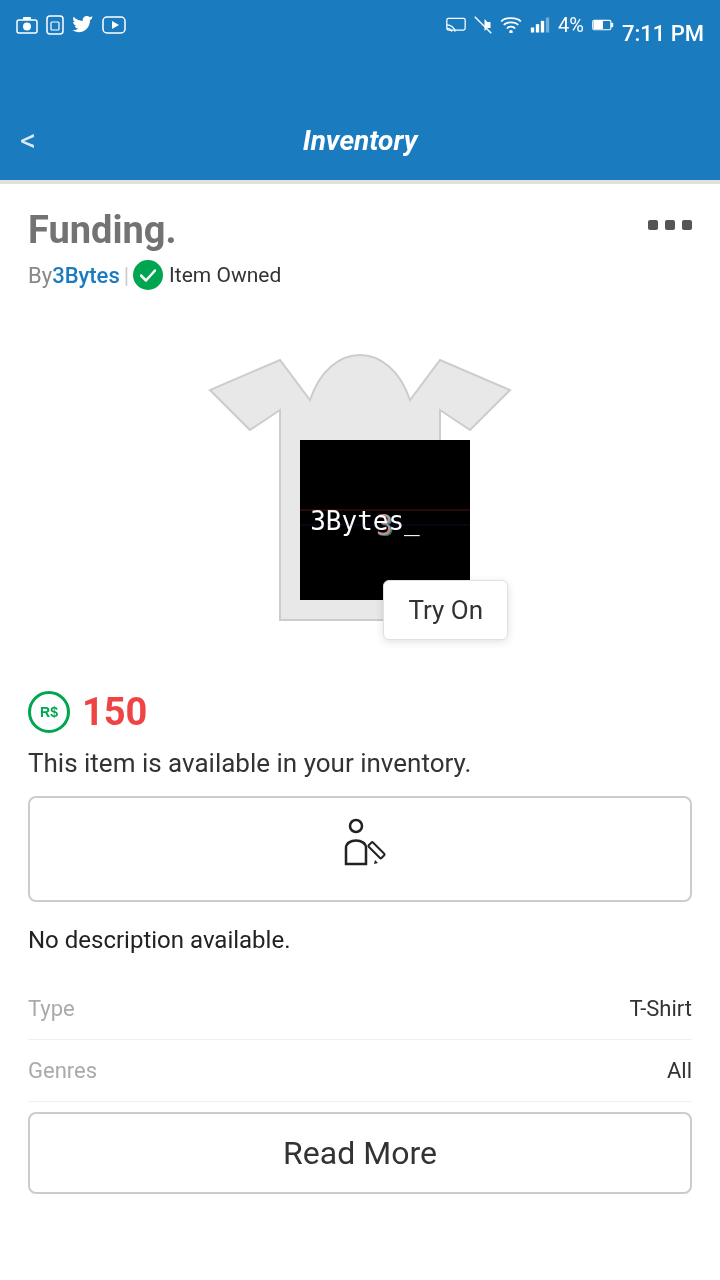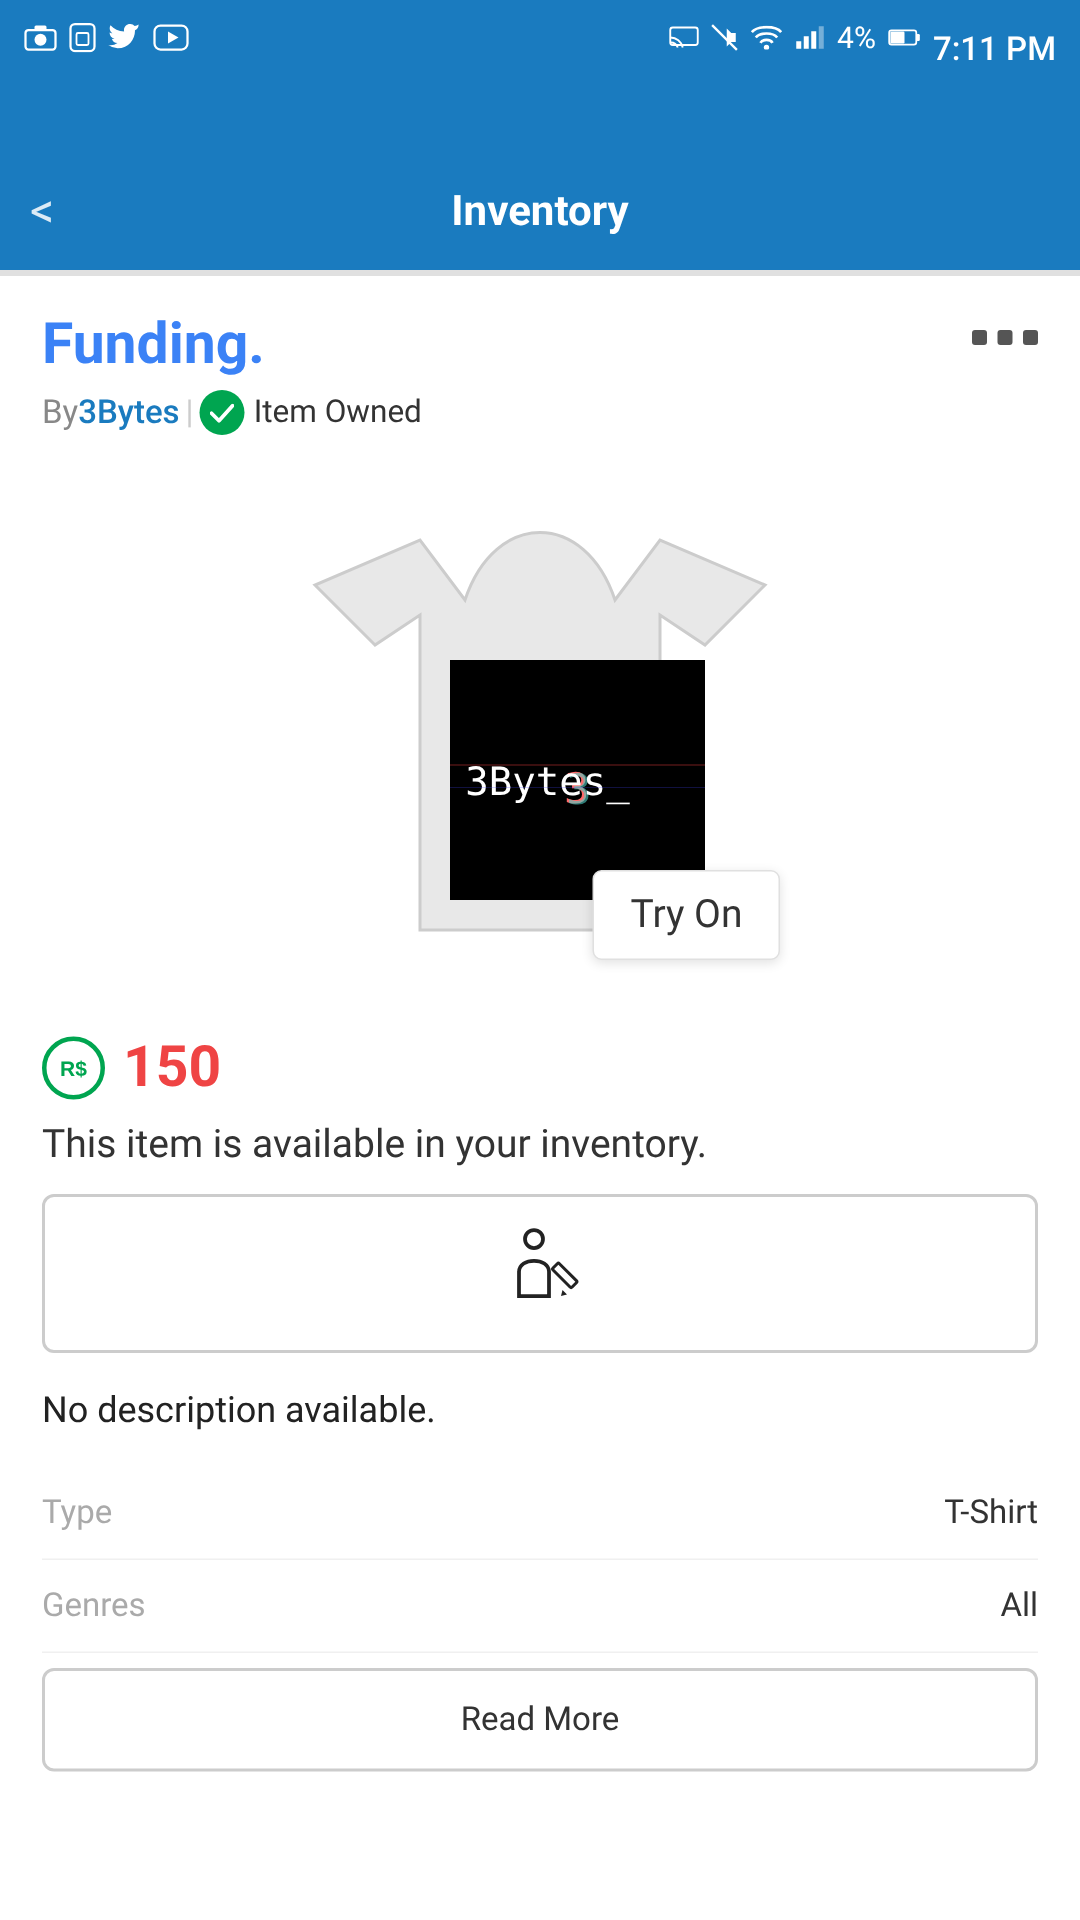--- a/index.html
+++ b/index.html
@@ -46,20 +46,21 @@
       transform: translateY(-50%);
       color: rgba(255,255,255,0.7);
       font-size: 30px;
       cursor: pointer;
       line-height: 1;
     }
     .nav-title {
       color: #fff;
       font-size: 28px;
       font-weight: bold;
+      font-style: italic;
     }
 
     
     .header-area {
       background: #1a7bbf;
       display: flex;
       flex-direction: column;
     }
     .close-row {
       height: 50px;
@@ -90,21 +91,21 @@
     
     .item-header {
       display: flex;
       align-items: flex-start;
       justify-content: space-between;
       margin-bottom: 8px;
     }
     .item-title {
       font-size: 38px;
       font-weight: bold;
-      color: #3b82f6;
+      color: #737373;
     }
     .more-dots {
       display: flex;
       gap: 7px;
       align-items: center;
       margin-top: 12px;
     }
     .dot {
       width: 10px;
       height: 10px;
@@ -150,21 +151,21 @@
       margin: 10px 0 20px 0;
     }
     .tshirt-svg-wrap {
       position: relative;
       width: 360px;
       height: 360px;
     }
     .try-on-badge {
       position: absolute;
       bottom: 30px;
-      right: 20px;
+      right: 32px;
       background: #fff;
       border: 1px solid #e0e0e0;
       border-radius: 6px;
       padding: 14px 24px;
       font-size: 26px;
       color: #333;
       box-shadow: 0 2px 8px rgba(0,0,0,0.12);
       cursor: pointer;
       font-weight: 400;
     }
@@ -242,21 +243,21 @@
     .detail-value {
       font-size: 22px;
       color: #333;
     }
 
     
     .read-more-btn {
       width: 100%;
       text-align: center;
       padding: 20px;
-      font-size: 22px;
+      font-size: 32px;
       color: #333;
       border: 2px solid #ccc;
       border-radius: 8px;
       background: #fff;
       cursor: pointer;
       margin-top: 10px;
     }
   </style>
 </head>
 <body>

